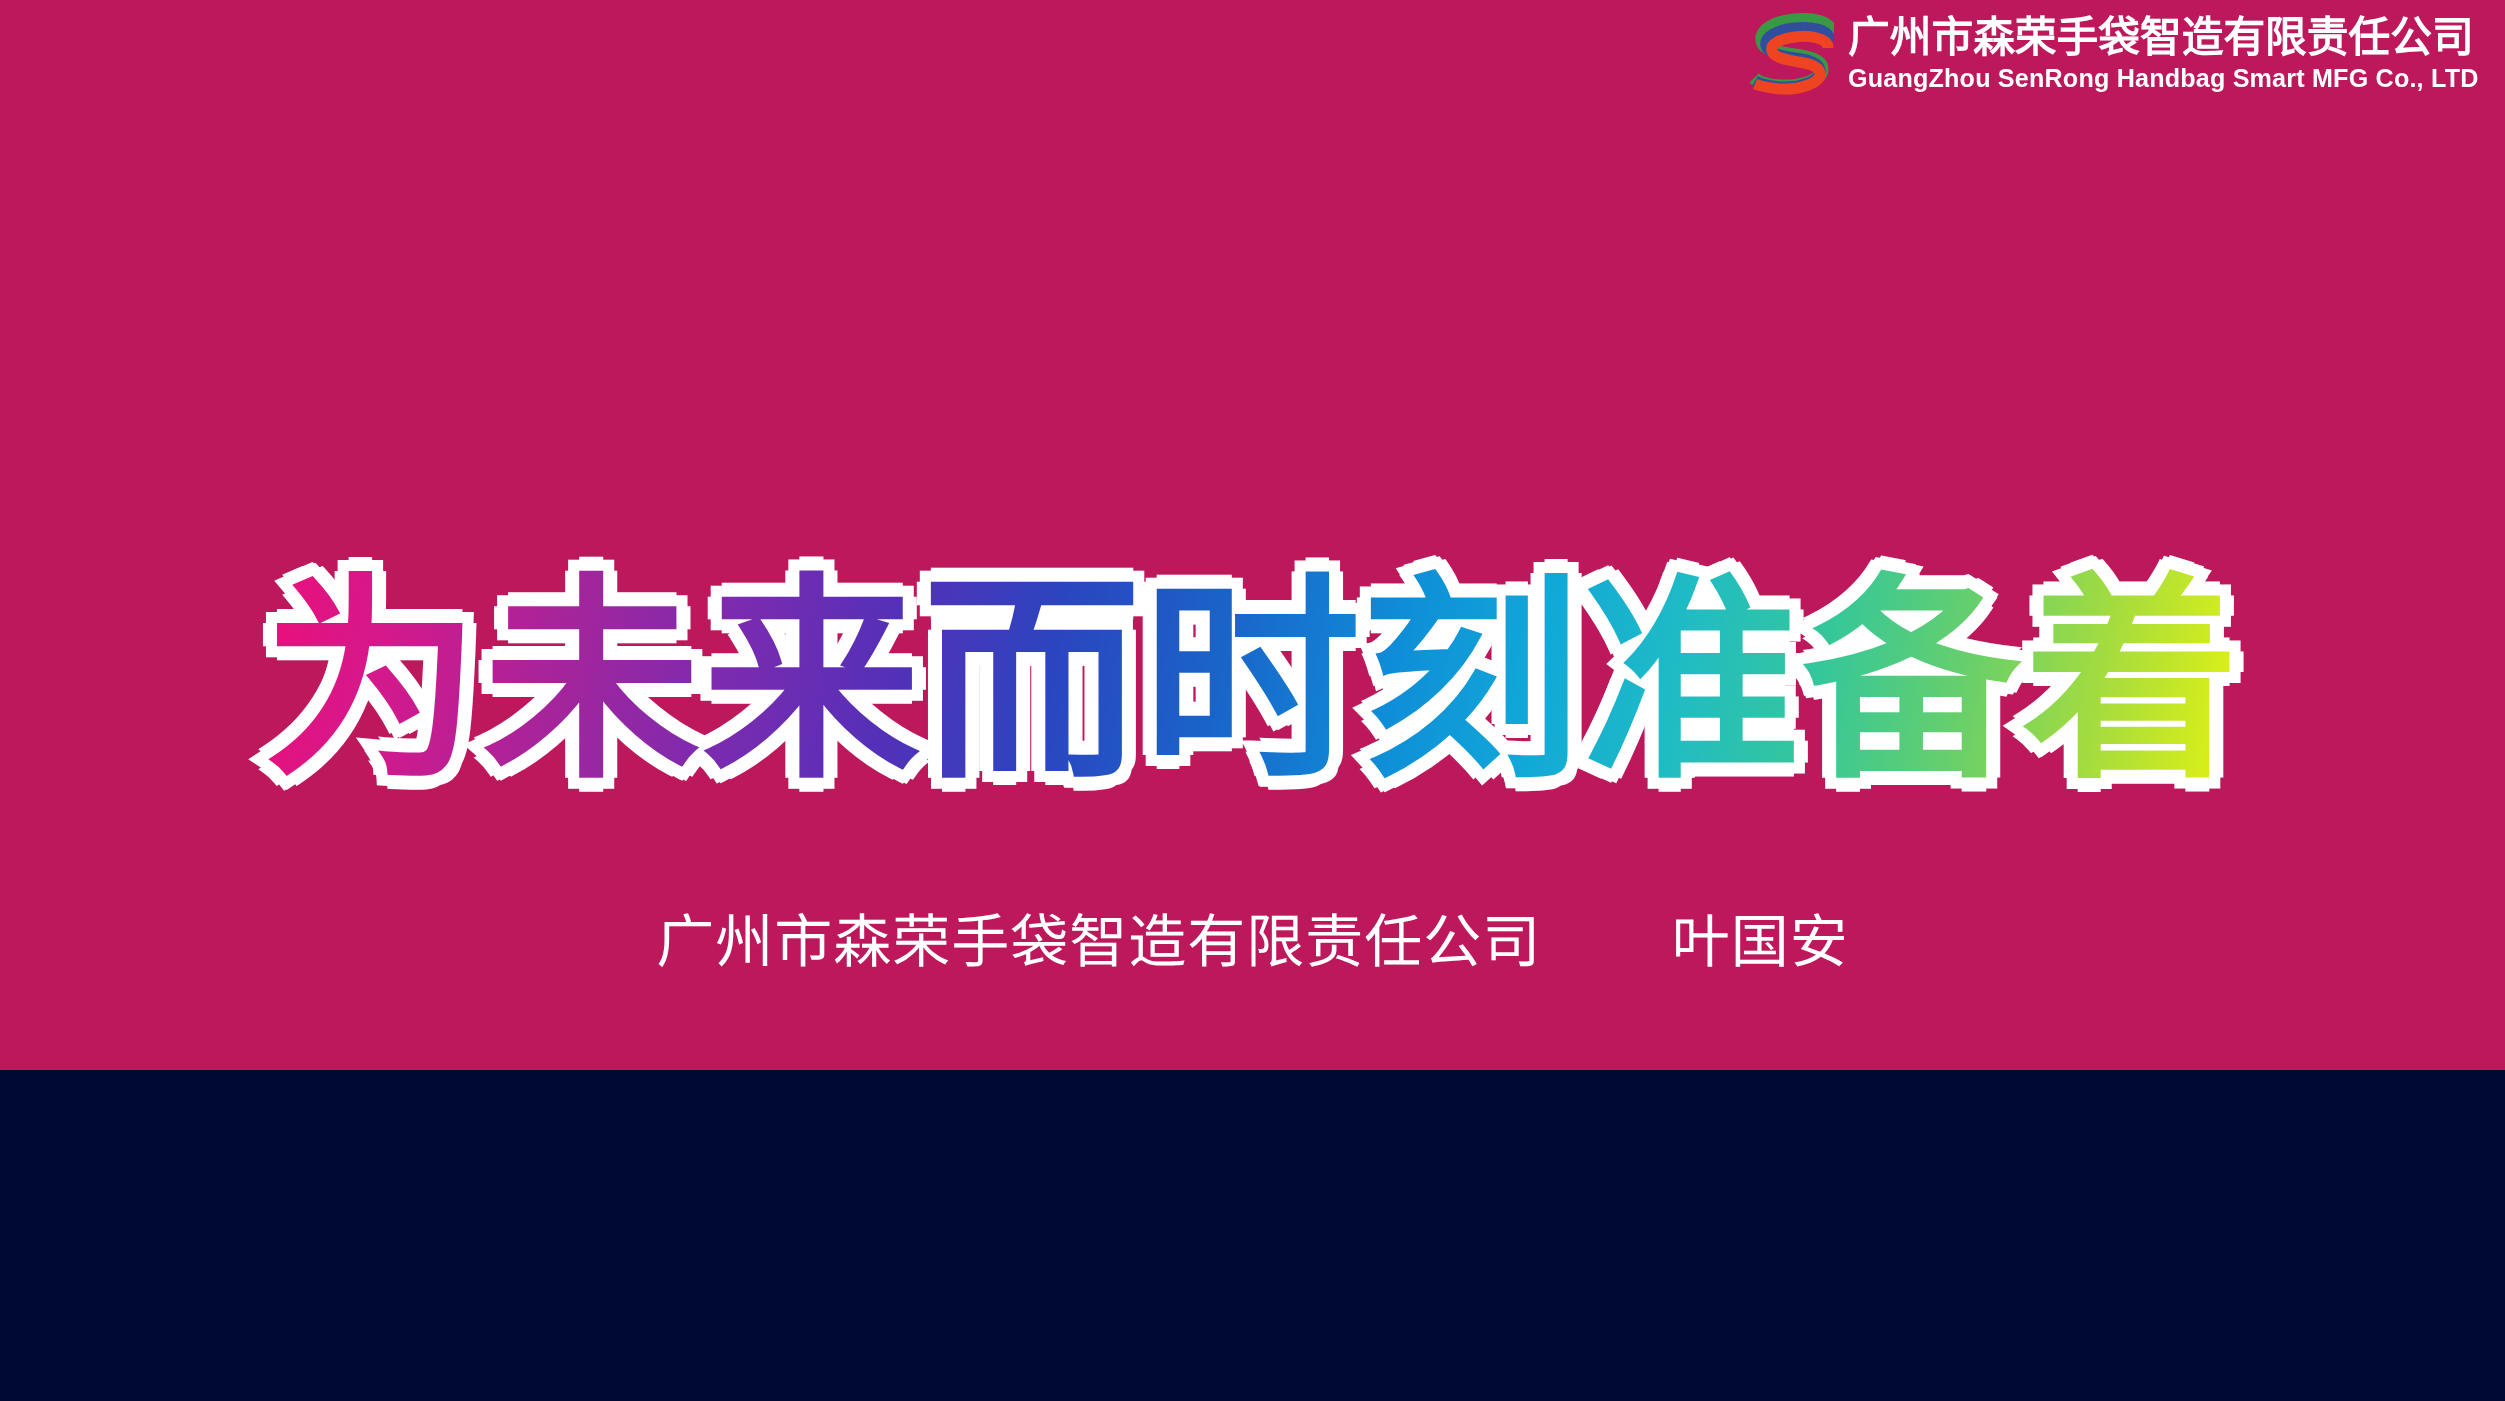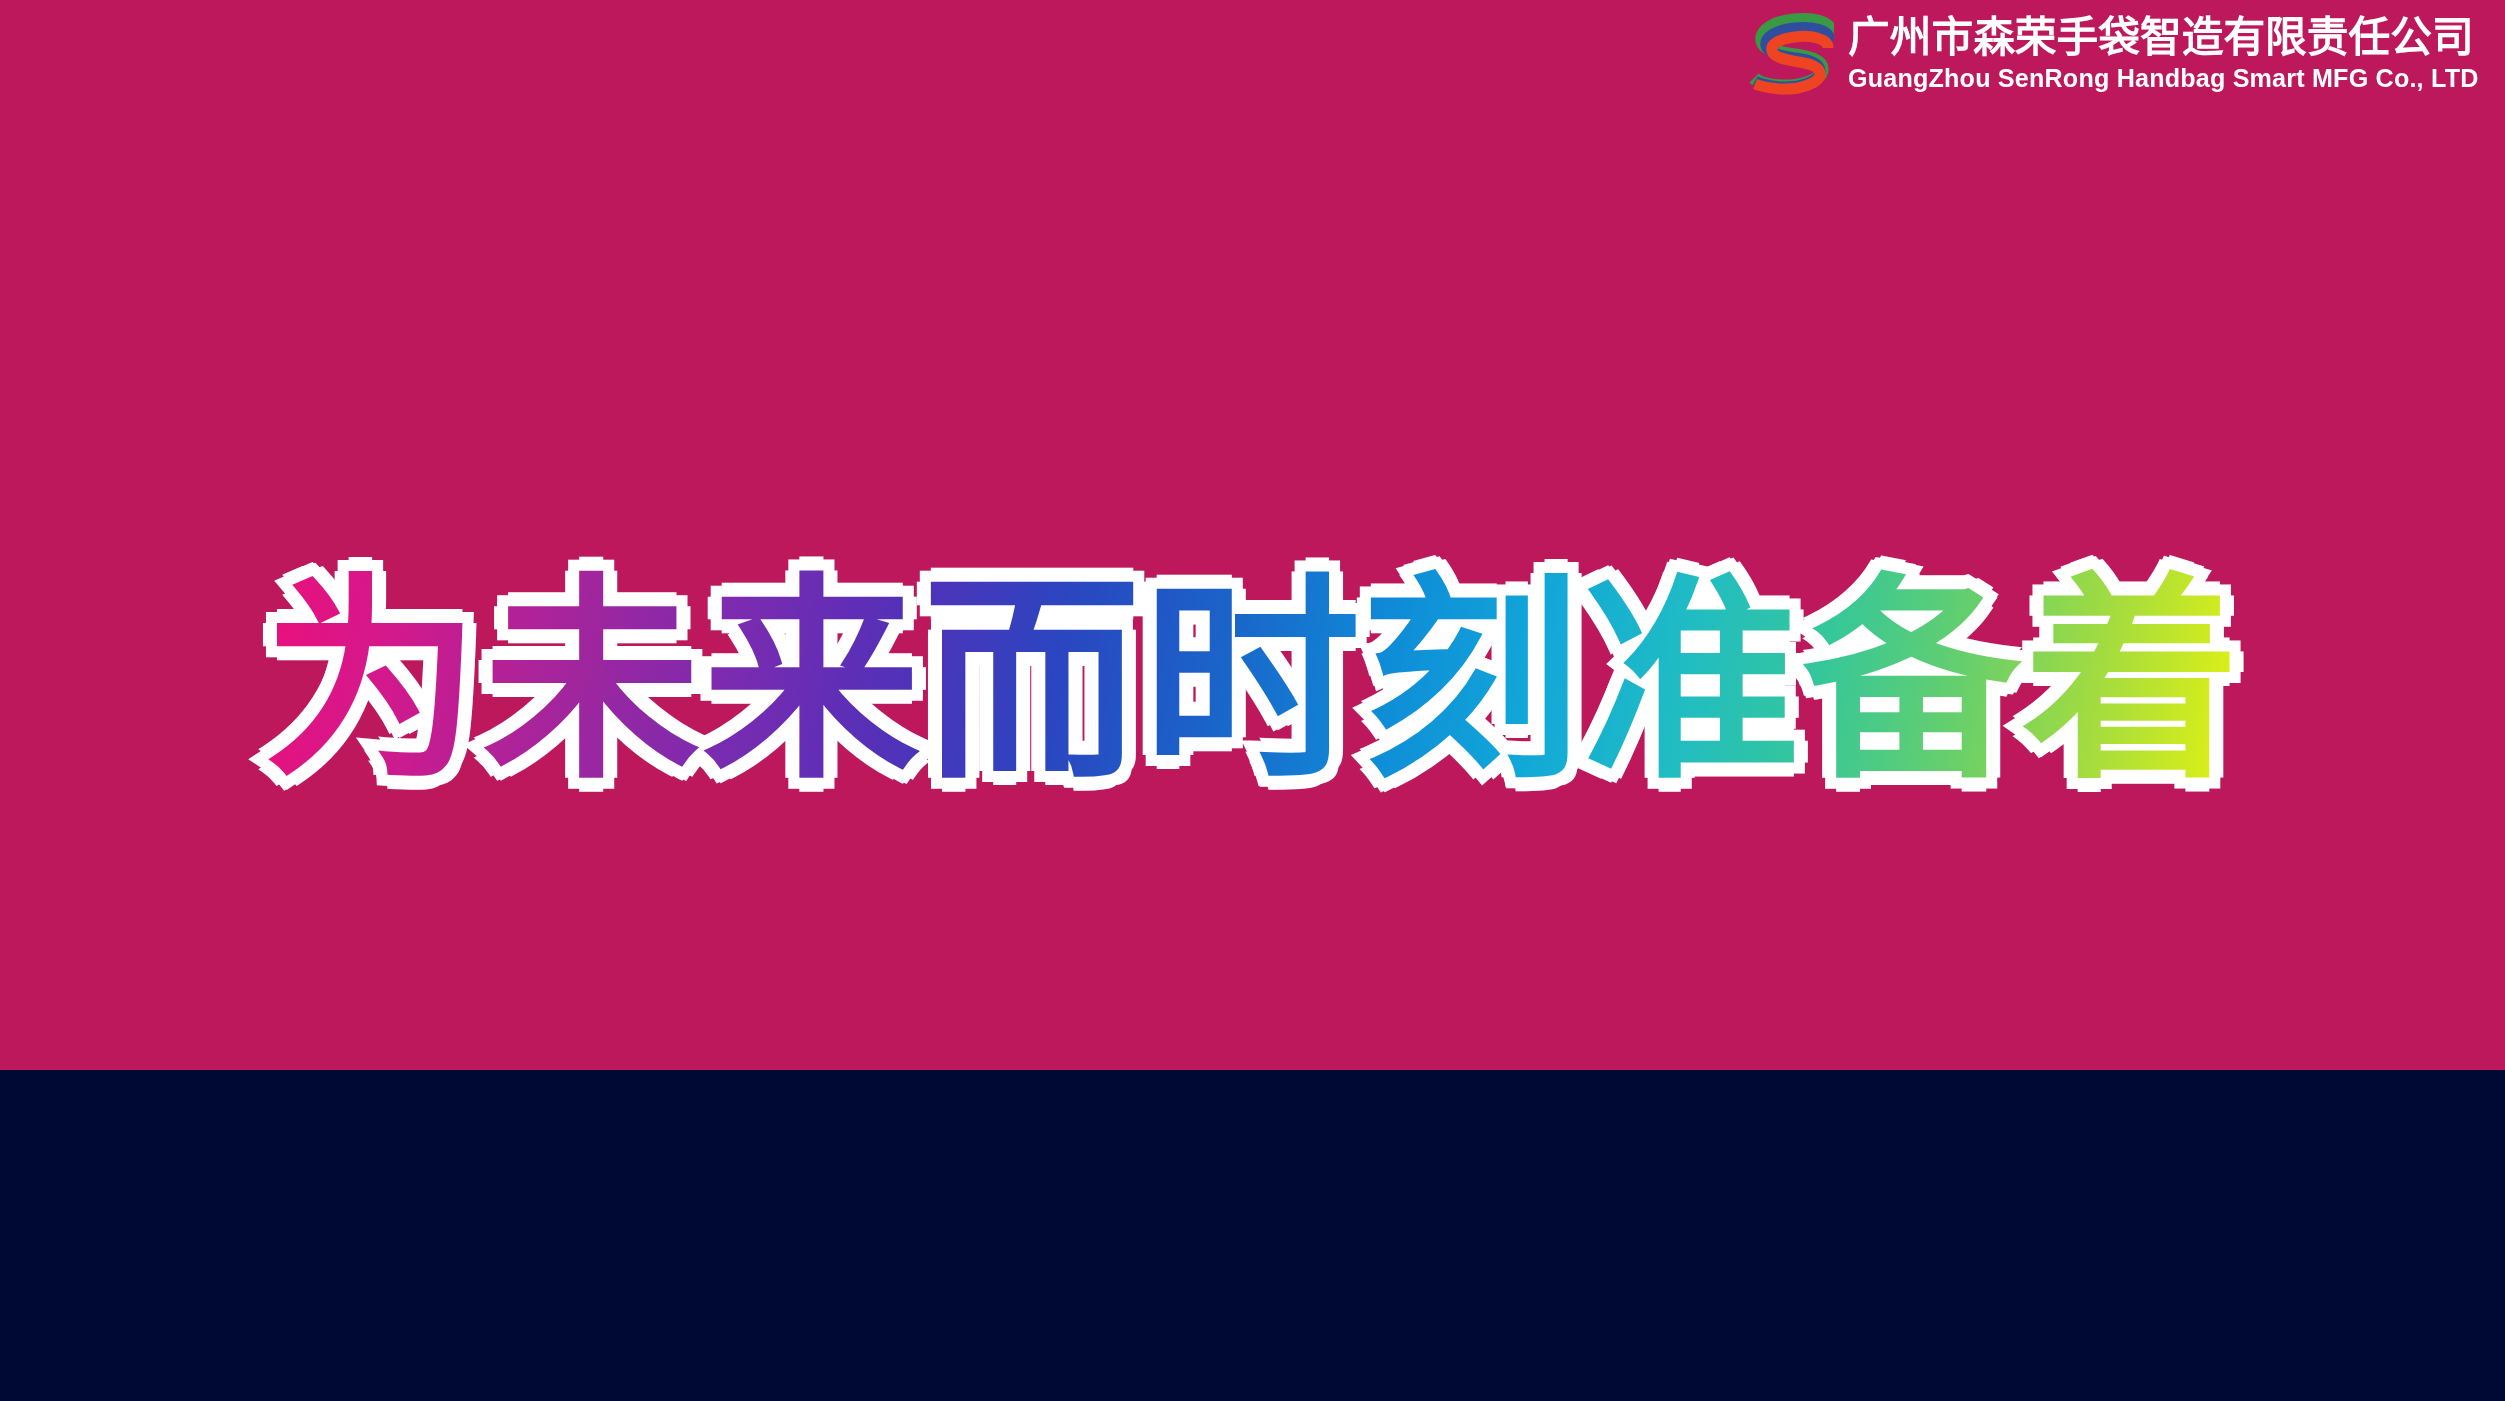--- a/index.html
+++ b/index.html
@@ -161,14 +161,19 @@
     </div>
   </div>
 
   <div class="title-wrap">
     <div class="title">
       <span class="outline">为未来而时刻准备着</span>
       <span class="fill">为未来而时刻准备着</span>
     </div>
   </div>
 
+  <div class="subtitle">
+    <span>广州市森荣手袋智造有限责任公司</span>
+    <span class="gap"></span>
+    <span>叶国安</span>
+  </div>
 
 </div>
 
 </body></html>

